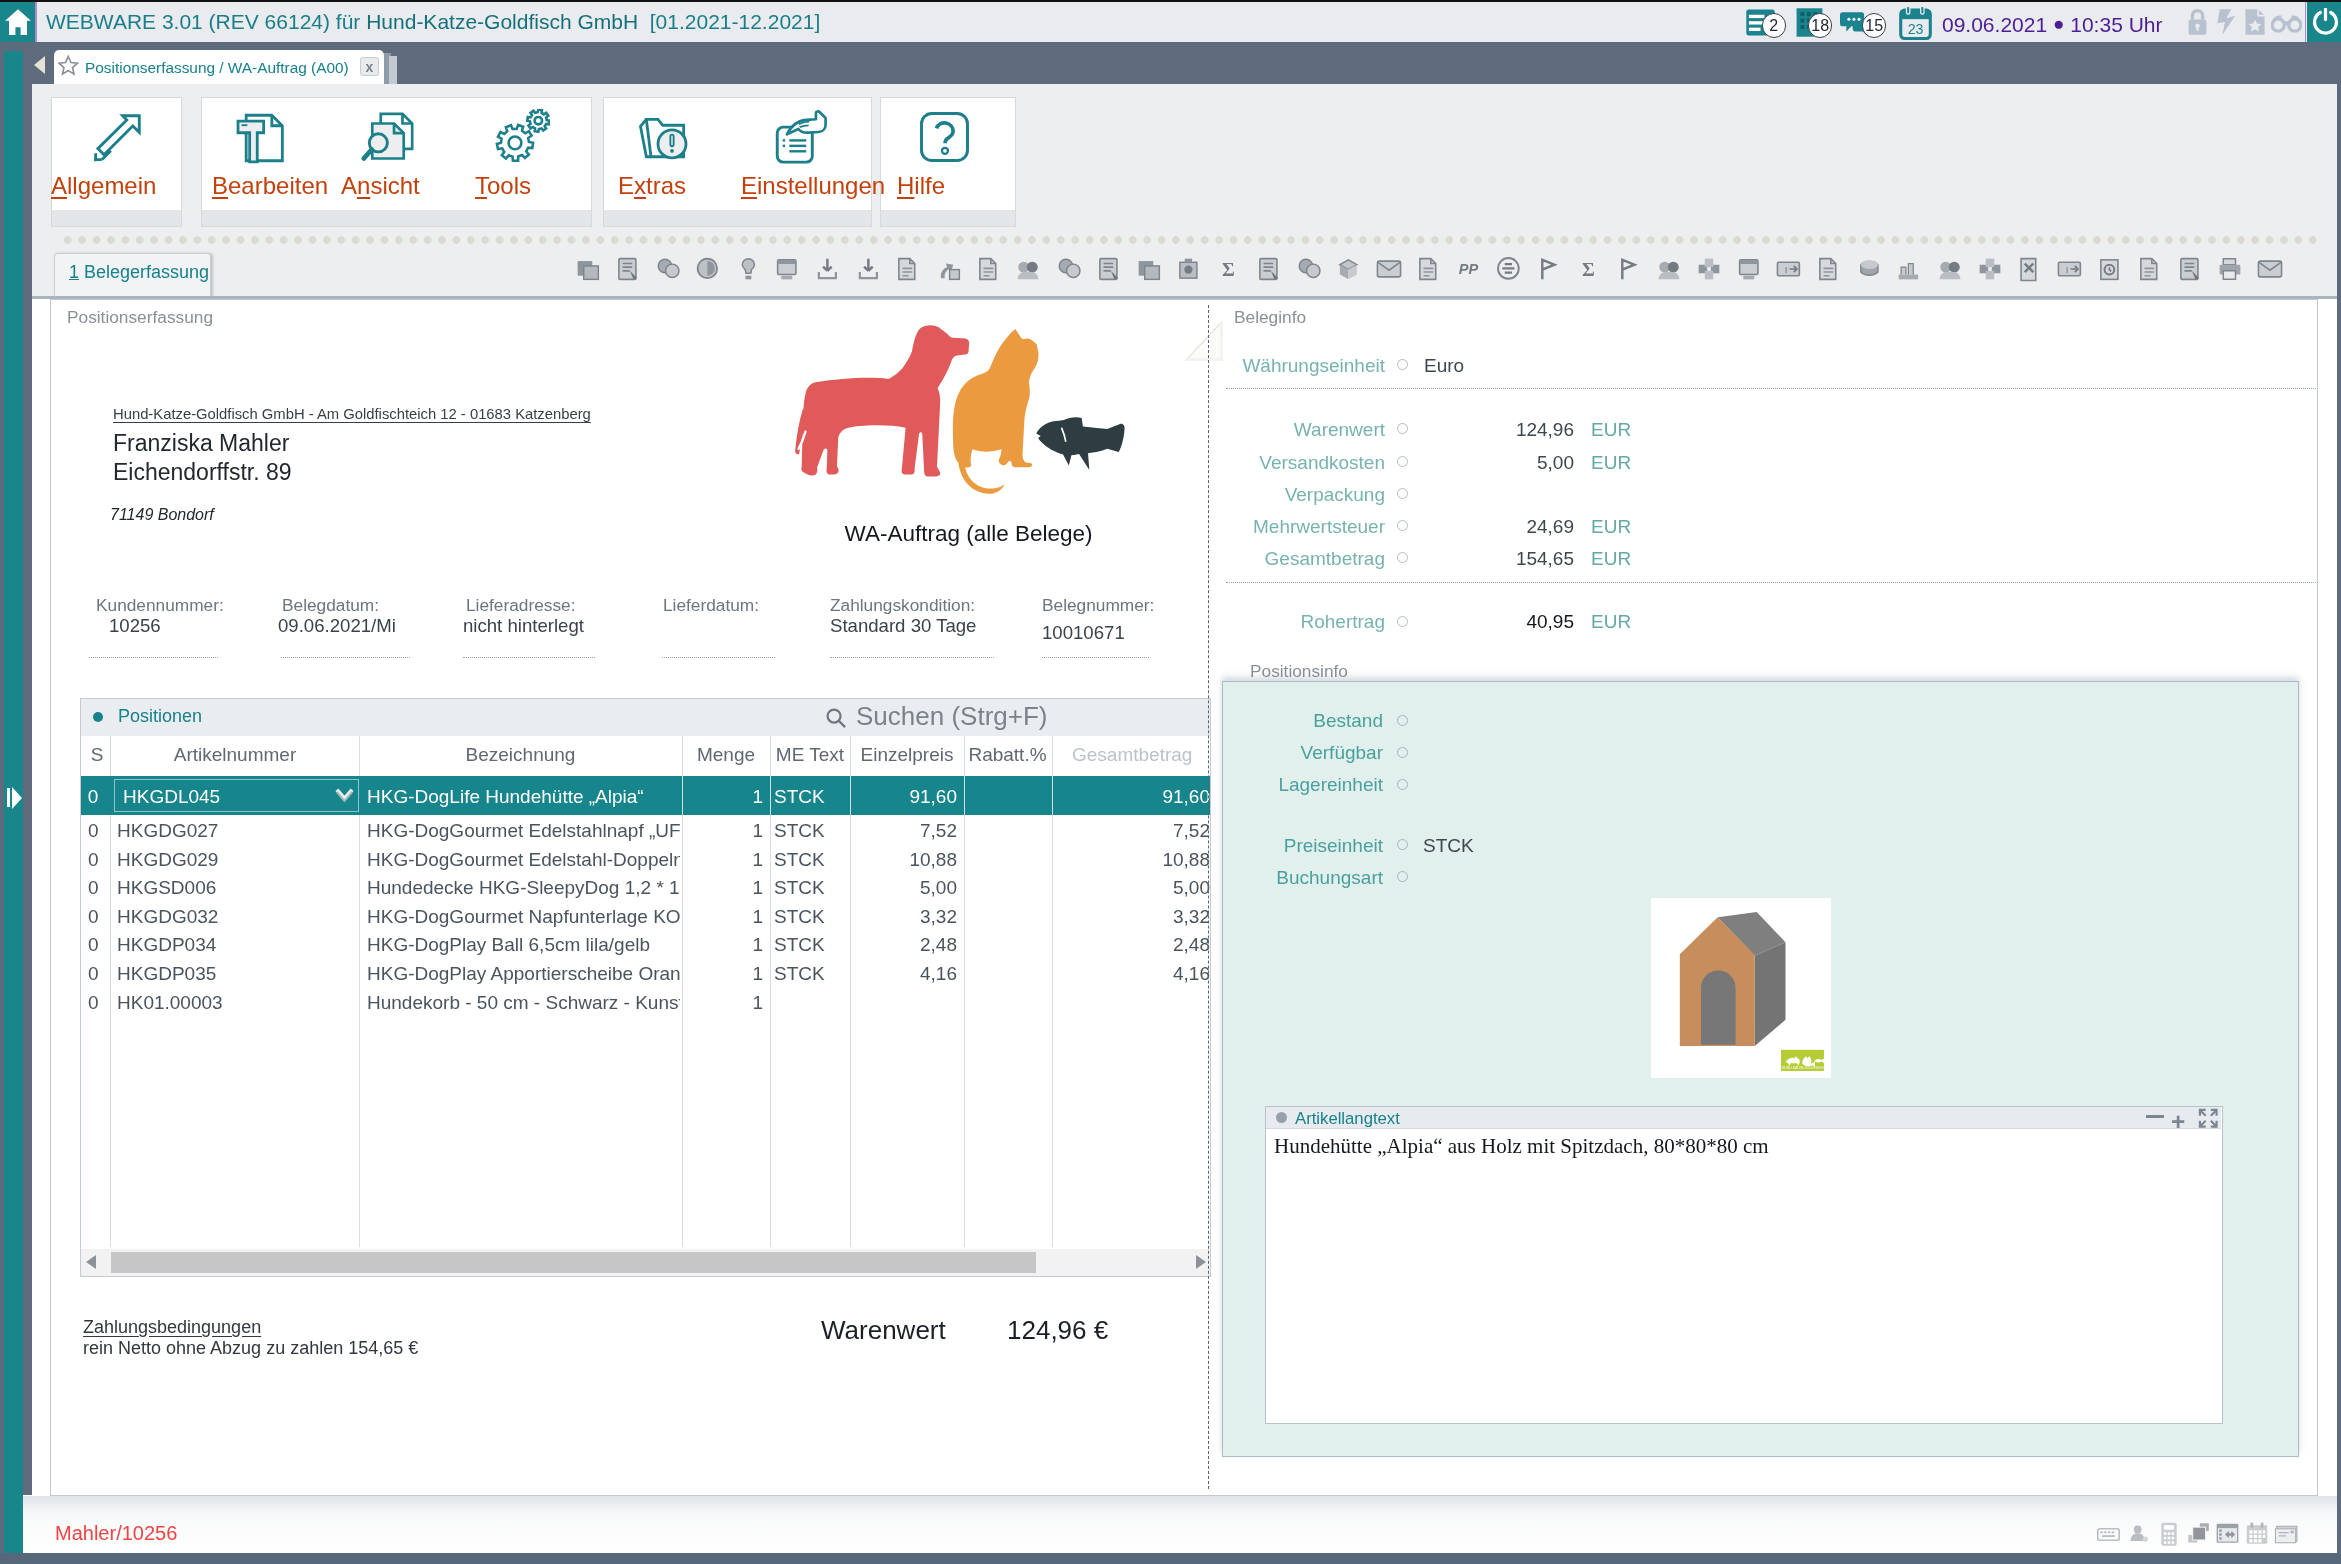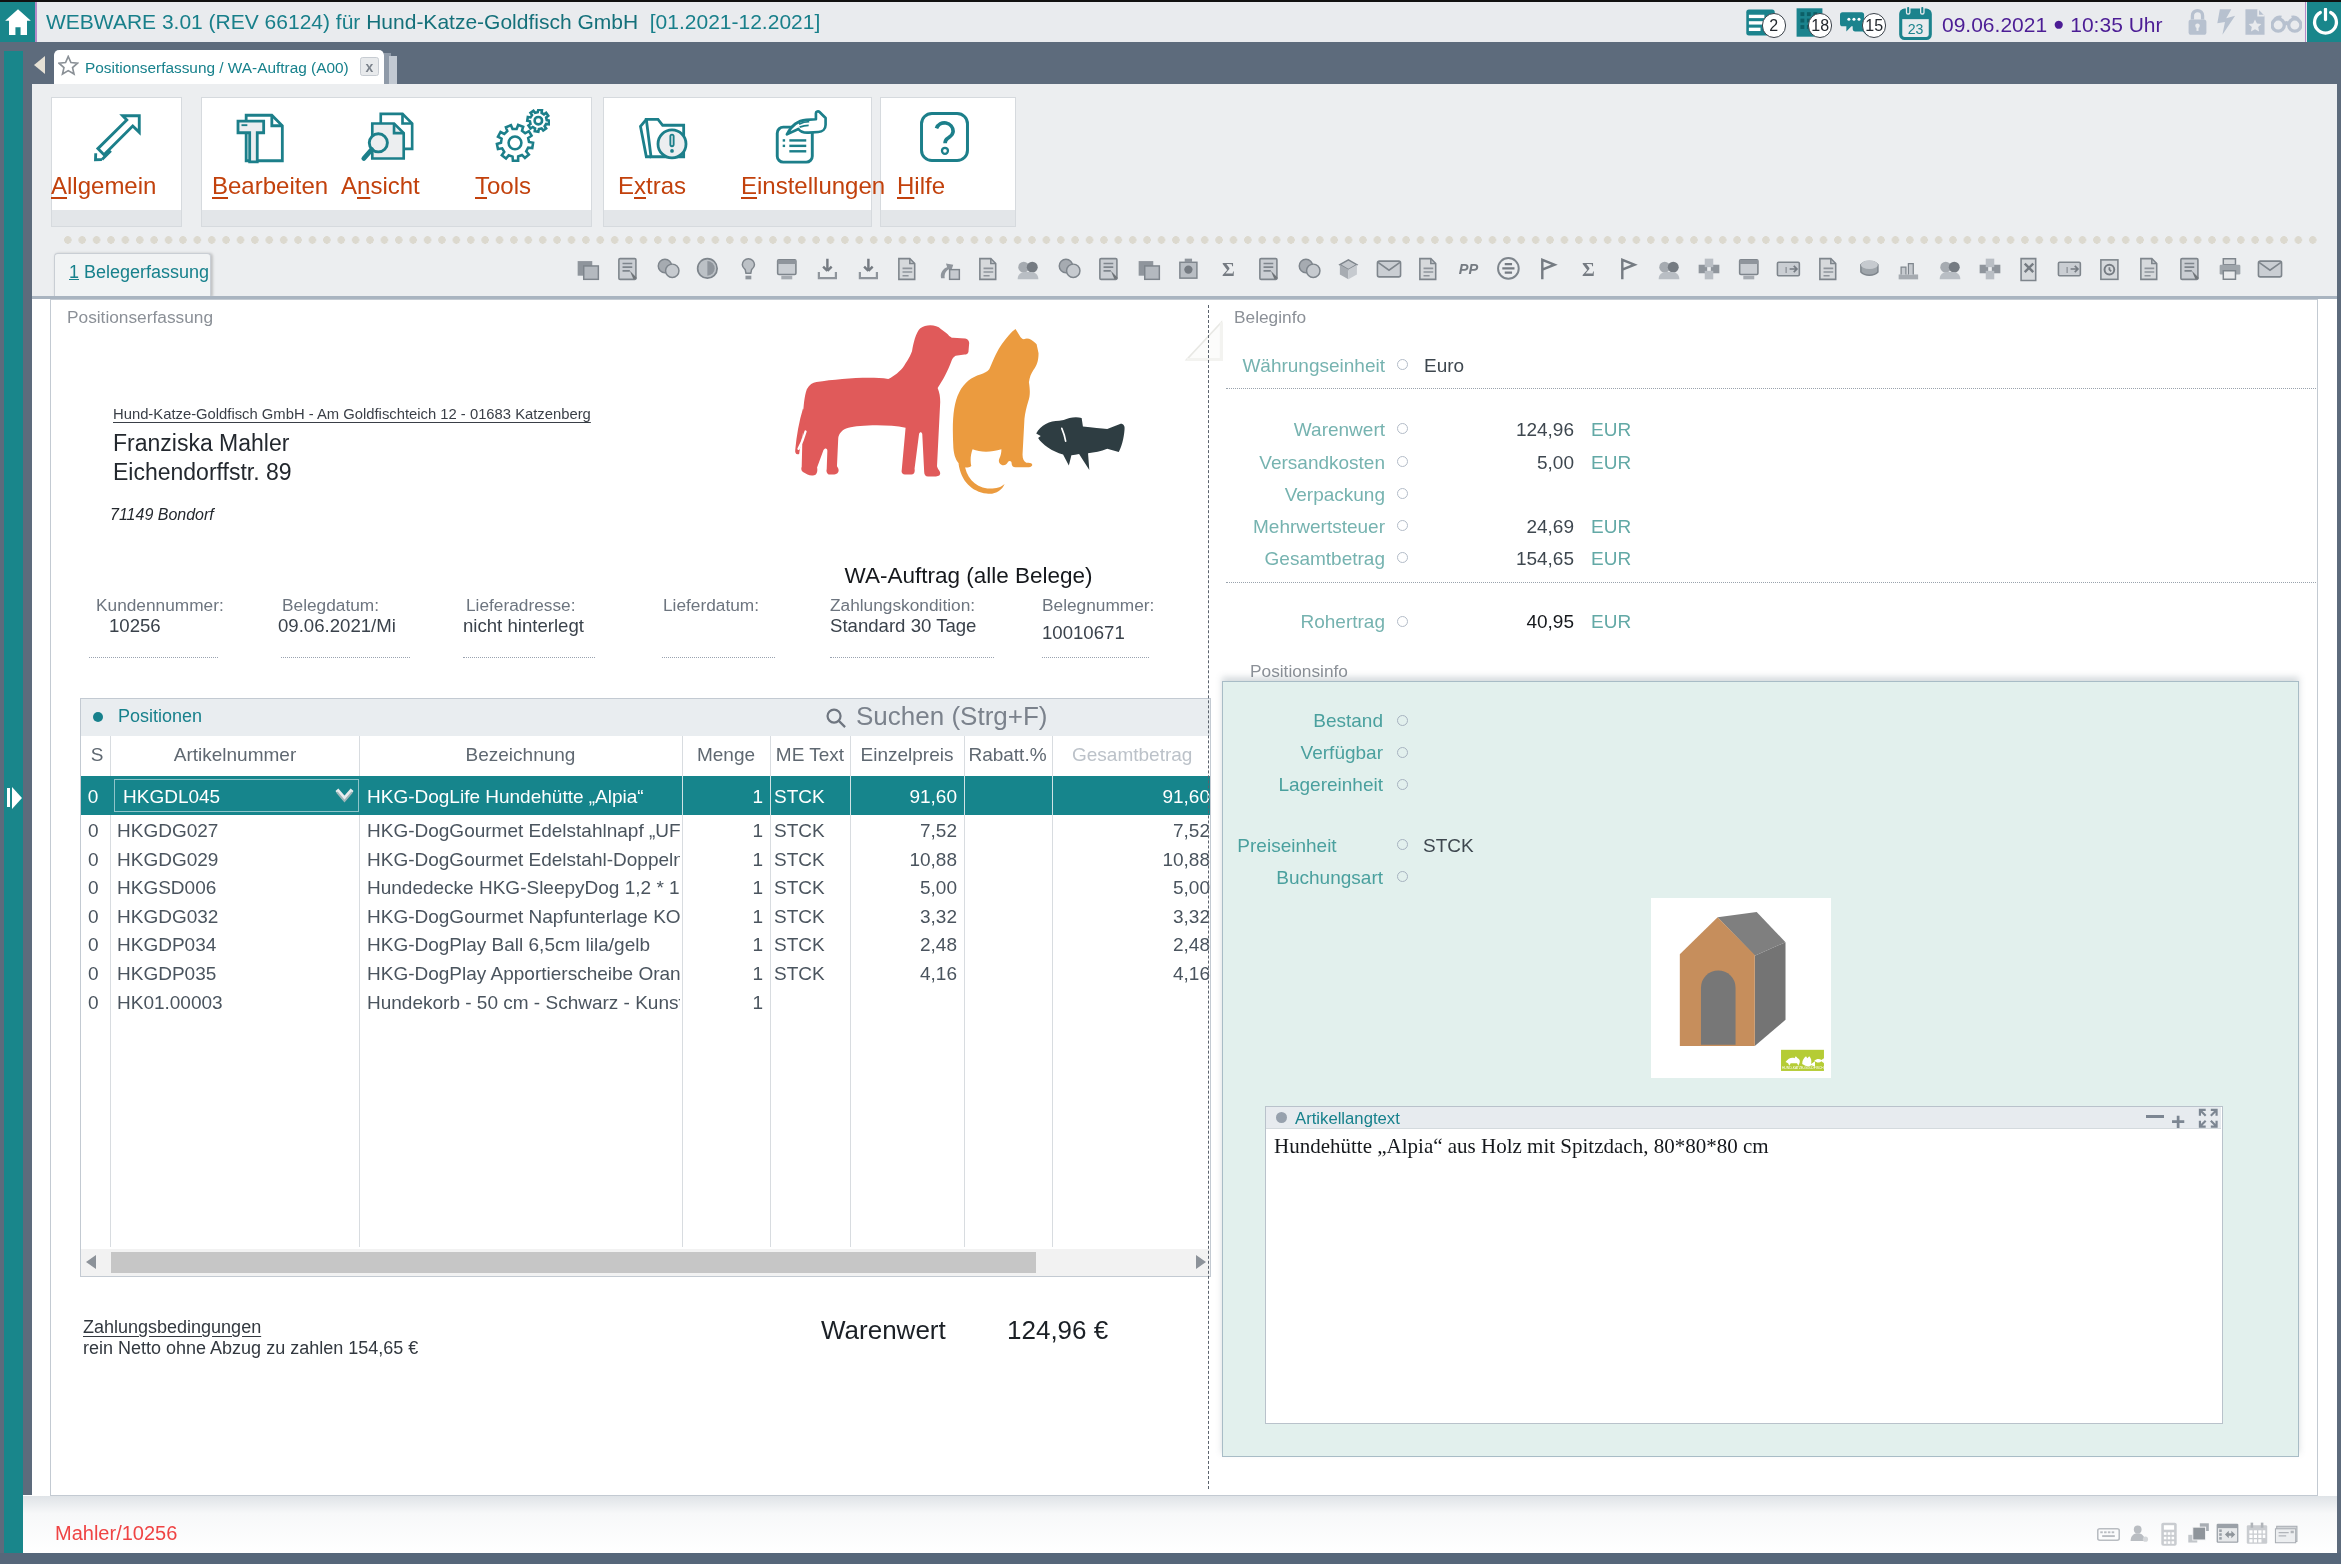--- a/index.html
+++ b/index.html
@@ -463,21 +463,21 @@
       </svg>
 
       <svg class="abs" style="left:1033px;top:416px;" width="96" height="58" viewBox="0 0 150 90">
         <path d="M5 27 C12 14 26 7 41 7 L48 6 C56 2 68 0 76 3 L78 16
           C94 18 106 19 116 20 L136 12 C141 11 144 15 143 21 C142 35 138 48 134 56 L116 51
           C106 55 96 57 86 58 L88 84 L72 59 C68 60 64 60 60 61 L56 77 L47 60
           C30 55 14 44 8 34 L12 31 L5 27 Z" fill="#2e3d42"></path>
         <path d="M45 19 C48 26 50 33 51 39" stroke="#ffffff" stroke-width="2.6" fill="none" stroke-linecap="round"></path>
       </svg>
     </div>
-    <div class="abs" style="left:792px;top:521px;width:353px;text-align:center;font-size:22.5px;color:#15181c;margin-top:42px;">WA-Auftrag (alle Belege)</div>
+    <div class="abs" style="left:792px;top:521px;width:353px;text-align:center;font-size:22.5px;color:#15181c;">WA-Auftrag (alle Belege)</div>
 
     <div class="abs flbl" style="left:96px;">Kundennummer:</div>
     <div class="abs flbl" style="left:282px;">Belegdatum:</div>
     <div class="abs flbl" style="left:466px;">Lieferadresse:</div>
     <div class="abs flbl" style="left:663px;">Lieferdatum:</div>
     <div class="abs flbl" style="left:830px;">Zahlungskondition:</div>
     <div class="abs flbl" style="left:1042px;">Belegnummer:</div>
     <div class="abs fval" style="left:109px;">10256</div>
     <div class="abs fval" style="left:278px;">09.06.2021/Mi</div>
     <div class="abs fval" style="left:463px;">nicht hinterlegt</div>
@@ -642,21 +642,21 @@
 
     <div class="abs" style="left:1250px;top:661px;font-size:17.3px;color:#8b9097;">Positionsinfo</div>
 
     <div class="abs" style="left:1222px;top:681px;width:1077px;height:776px;background:#e2f0ed;border:1.3px solid #a8bcc6;box-shadow:0 -3.8px 6.4px rgba(90,110,125,0.25);"></div>
     <div class="abs plbl" style="top:710px;">Bestand</div>
     <div class="abs pcirc" style="top:715px;"></div>
     <div class="abs plbl" style="top:742px;">Verfügbar</div>
     <div class="abs pcirc" style="top:747px;"></div>
     <div class="abs plbl" style="top:774px;">Lagereinheit</div>
     <div class="abs pcirc" style="top:779px;"></div>
-    <div class="abs plbl" style="top:835px;text-align:center;">Preiseinheit</div>
+    <div class="abs plbl" style="top:835px;">Preiseinheit</div>
     <div class="abs pcirc" style="top:839px;"></div>
     <div class="abs" style="left:1423px;top:835px;font-size:19px;color:#3e474f;">STCK</div>
     <div class="abs plbl" style="top:867px;">Buchungsart</div>
     <div class="abs pcirc" style="top:871px;"></div>
 
     <div class="abs" style="left:1651px;top:898px;width:180px;height:180px;background:#fff;"></div>
     <svg class="abs" style="left:1651px;top:898px;" width="180" height="180" viewBox="0 0 281 281">
       <polygon points="104,30 165,22 210,69 162,90" fill="#7f7f7f"></polygon>
       <polygon points="162,90 210,69 210,190 162,231" fill="#747474"></polygon>
       <polygon points="45,88 104,30 162,89 162,231 45,231" fill="#c68e5c"></polygon>

